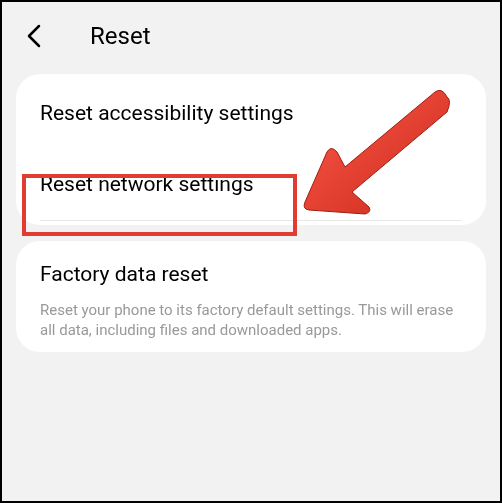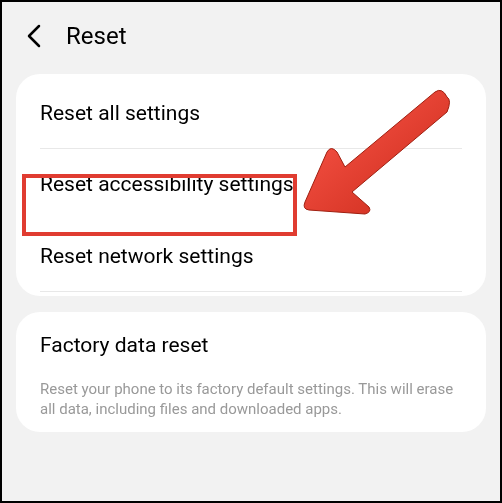--- a/index.html
+++ b/index.html
@@ -14,20 +14,21 @@
       font-family: -apple-system, BlinkMacSystemFont, 'Segoe UI', Roboto, sans-serif;
       position: relative;
       border: 2px solid #000;
       overflow: hidden;
     }
     .header {
       display: flex;
       align-items: center;
       padding: 20px 20px 24px 20px;
       background: #f2f2f2;
+      gap: 24px;
     }
     .back-icon {
       width: 24px;
       height: 24px;
       display: flex;
       align-items: center;
       justify-content: center;
       margin-right: 20px;
     }
     .back-icon svg {
@@ -62,21 +63,21 @@
     .item-title {
       font-size: 21px;
       font-weight: 400;
       color: #000;
       line-height: 1.3;
     }
     .item-subtitle {
       font-size: 15px;
       color: #999;
       line-height: 1.35;
-      margin-top: 20px;
+      margin-top: 12px;
     }
     .highlight-box {
       position: absolute;
       border: 4px solid #e03c31;
       pointer-events: none;
       z-index: 10;
     }
     .arrow-container {
       position: absolute;
       z-index: 20;
@@ -92,23 +93,20 @@
 <div class="header">
   <div class="back-icon">
     <svg viewBox="0 0 14 24" fill="none" stroke="#000" stroke-width="2.5" stroke-linecap="round" stroke-linejoin="round">
       <polyline points="12,2 2,12 12,22"></polyline>
     </svg>
   </div>
   <div class="header-title">Reset</div>
 </div>
 
 <div class="card">
-  <div class="list-item with-border">
-    <div class="item-title">Reset all settings</div>
-  </div>
   <div class="list-item">
     <div class="item-title">Reset accessibility settings</div>
   </div>
   <div class="list-item with-border">
     <div class="item-title">Reset network settings</div>
   </div>
 </div>
 
 <div class="card second-card">
   <div class="item-title">Factory data reset</div>

